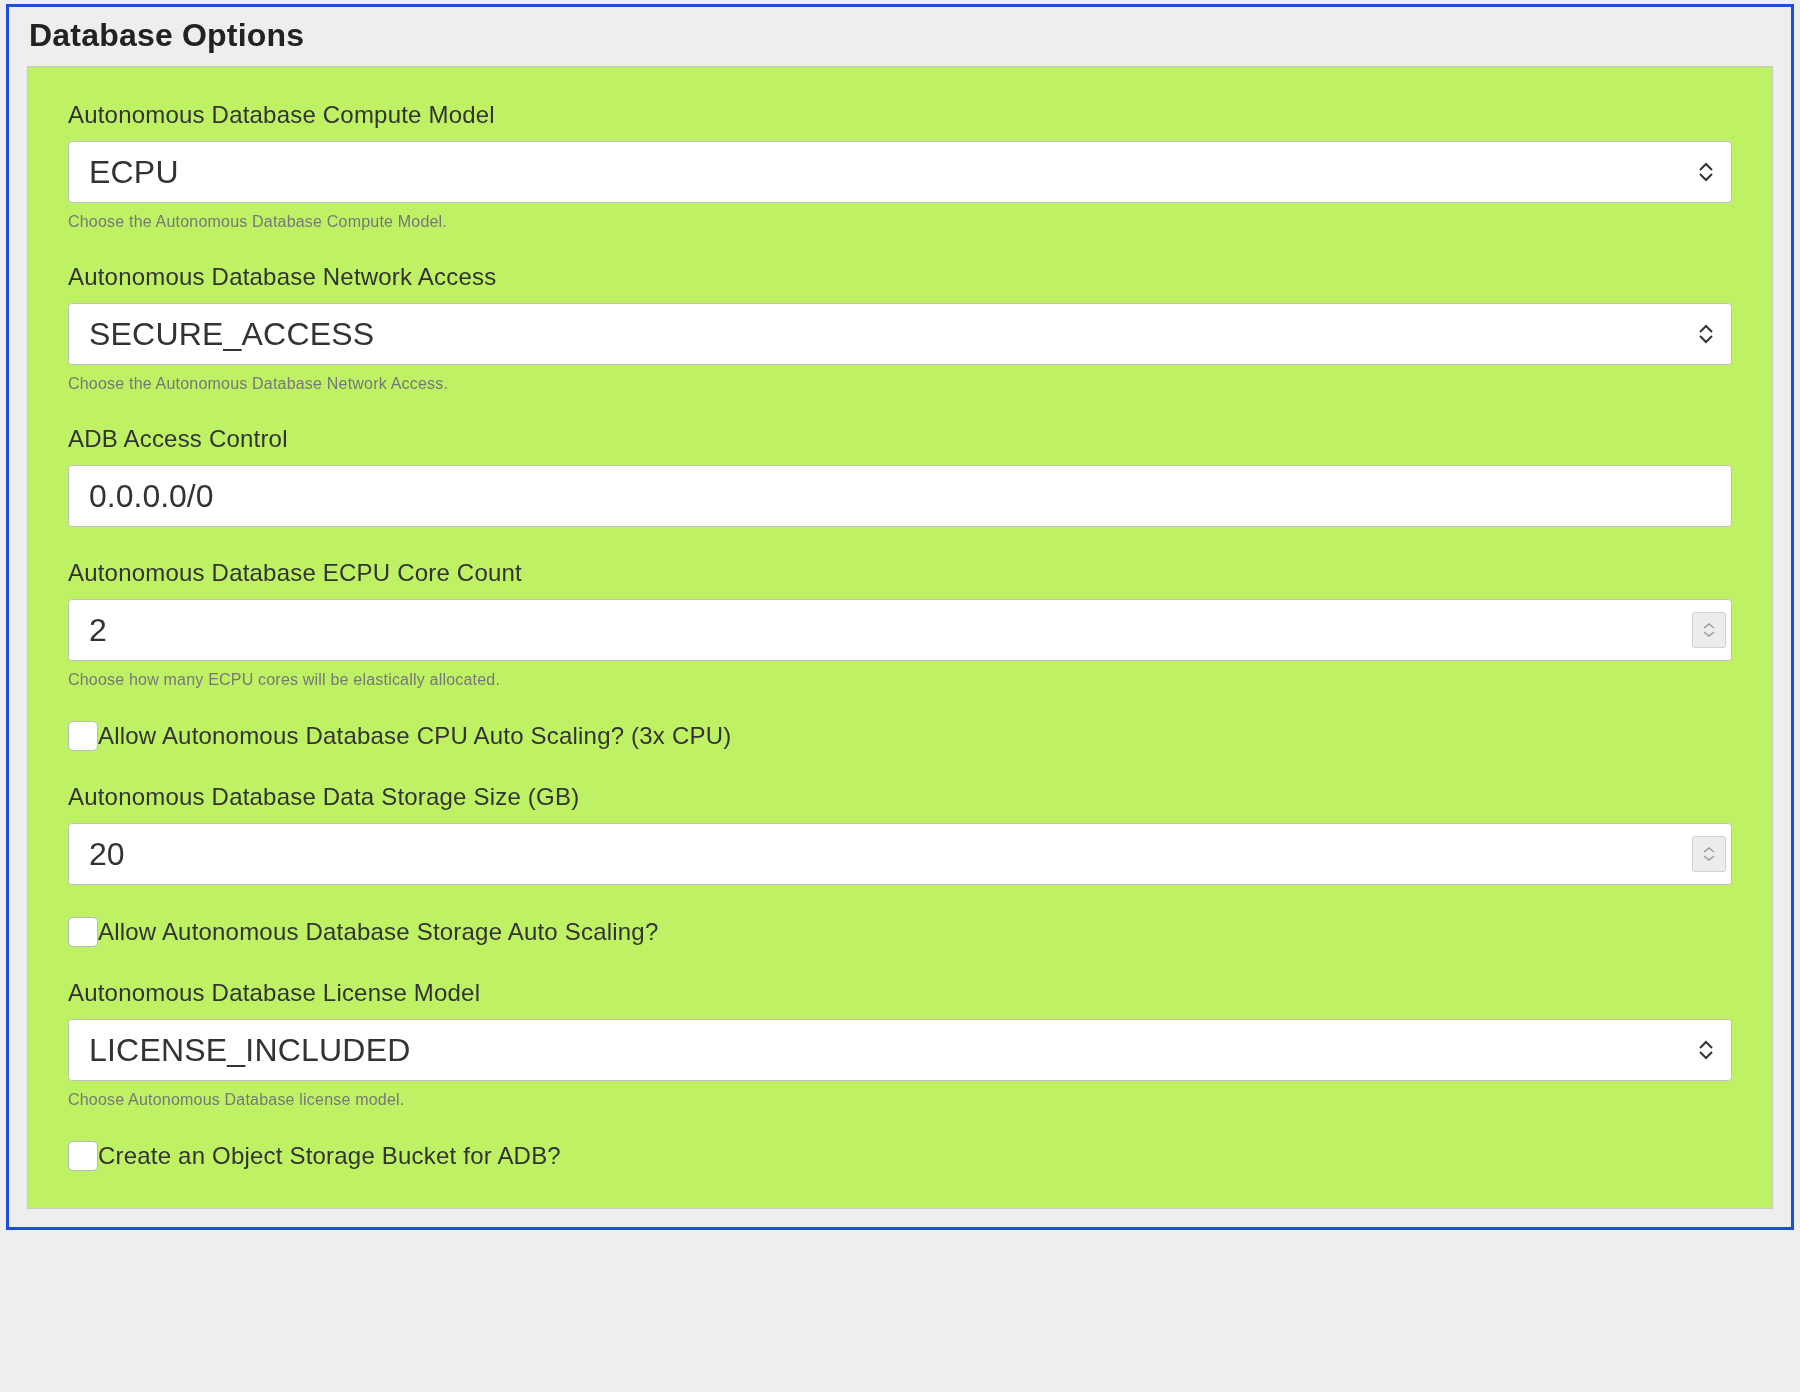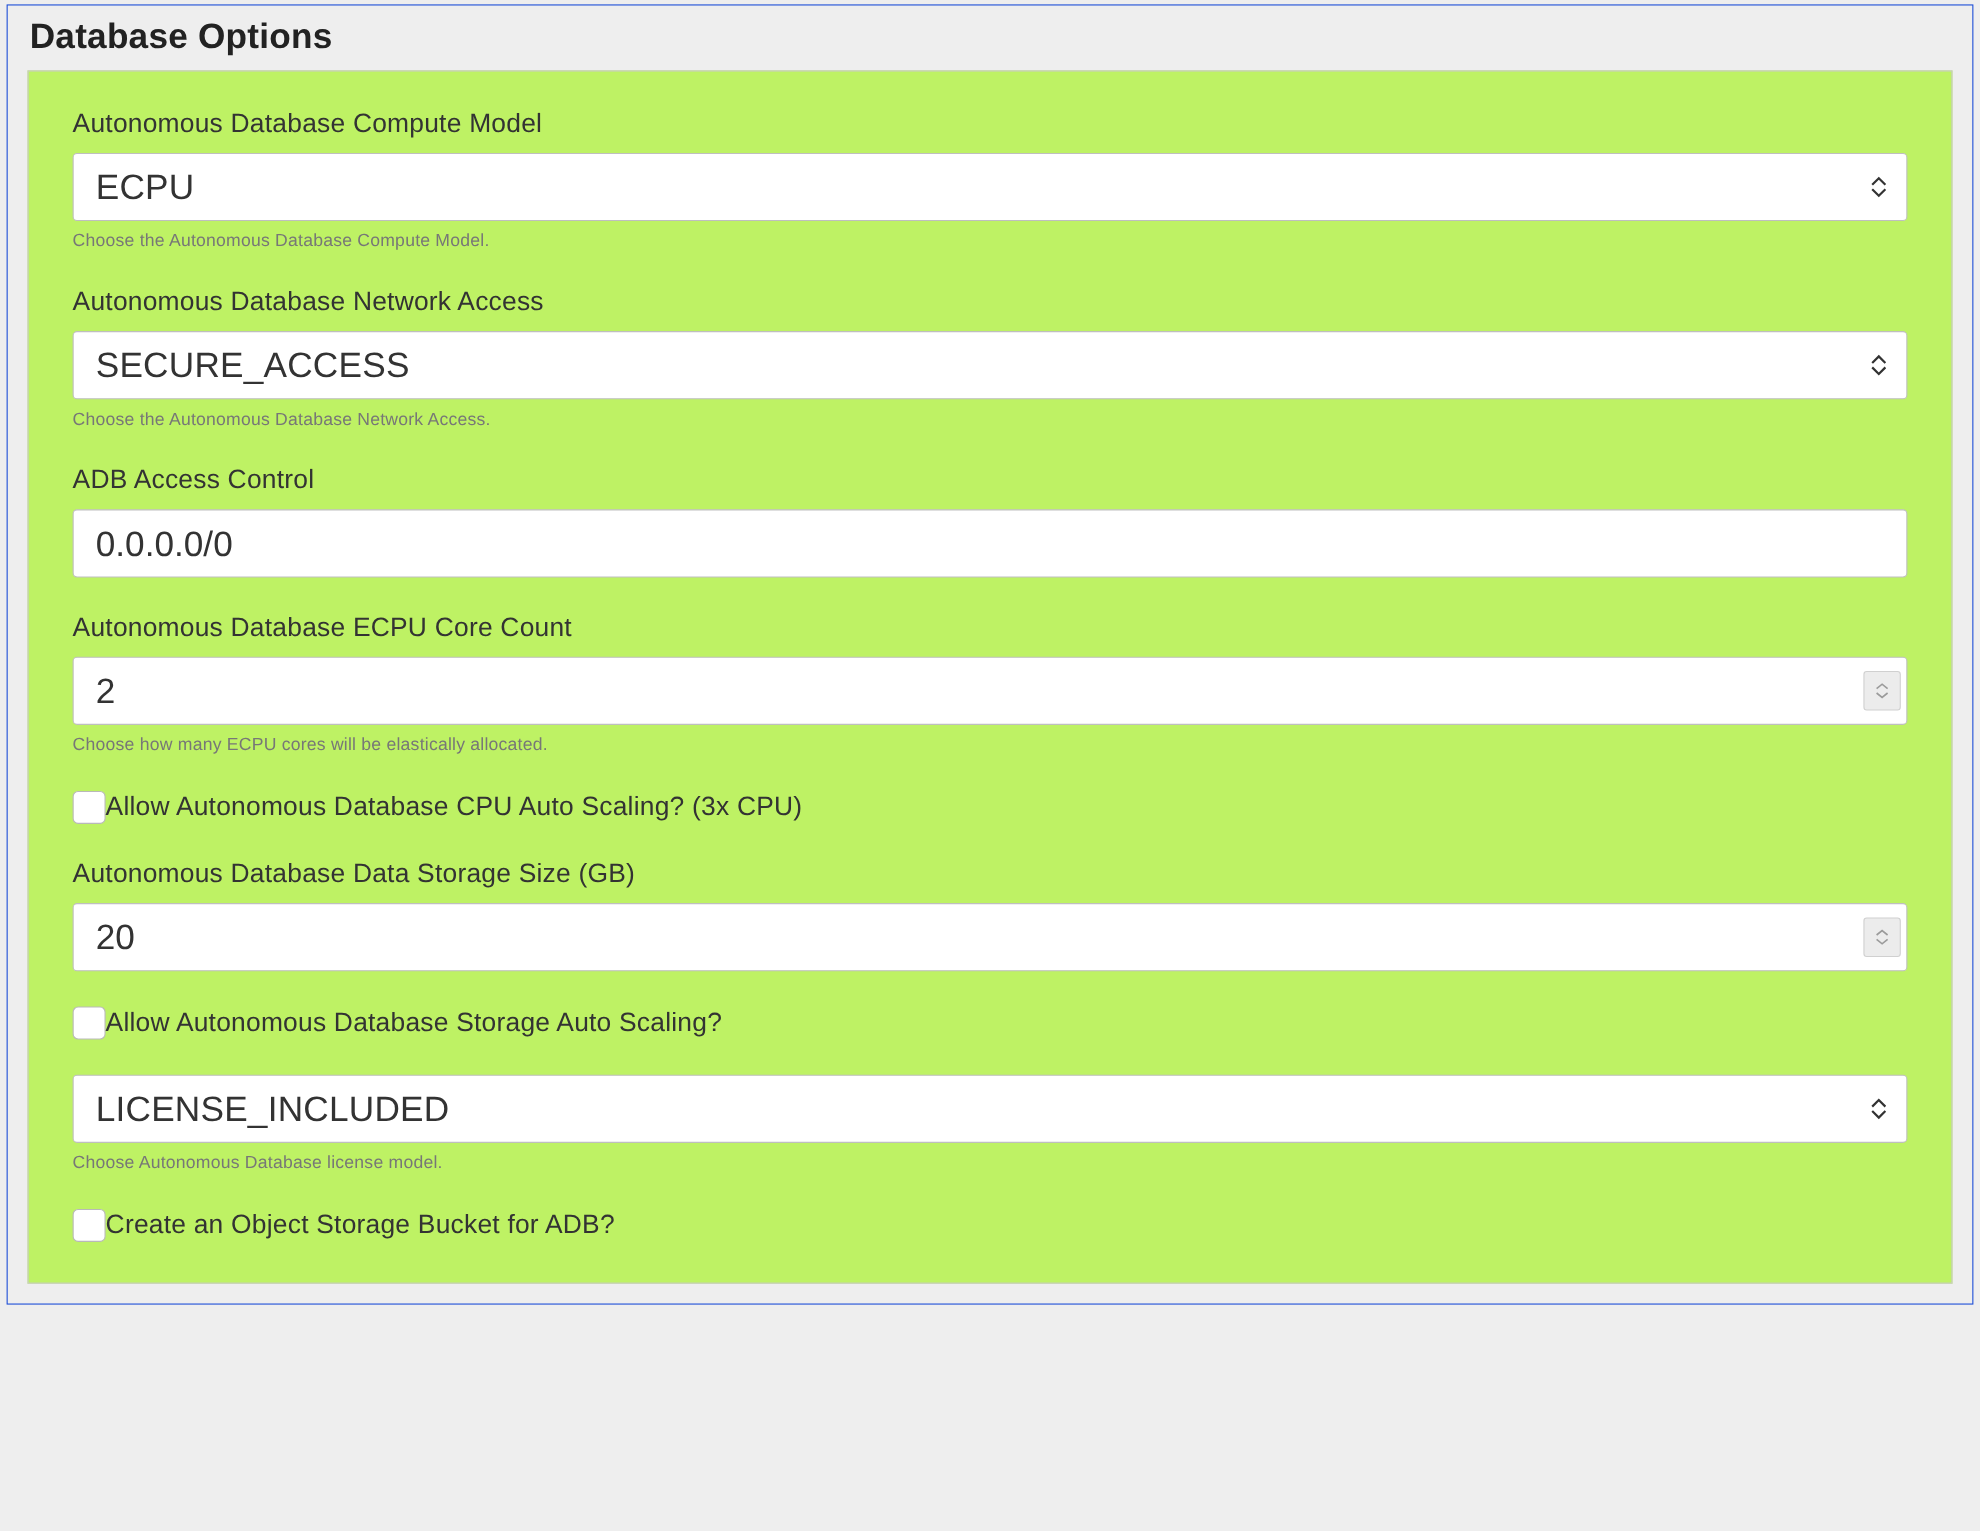--- a/index.html
+++ b/index.html
@@ -7,21 +7,21 @@
     font-family: "Helvetica Neue", Helvetica, Arial, sans-serif;
     background: #eeeeee;
     width: 1800px;
     height: 1392px;
     color: #333;
     font-size: 22px;
     letter-spacing: 0.2px;
   }
   .panel {
     margin: 4px 6px;
-    border: 1px solid #1d4ed8;
+    border: 3px solid #1d4ed8;
     background: #eeeeee;
     padding: 0 18px 18px 18px;
   }
   .panel-title {
     font-size: 32px;
     font-weight: 700;
     color: #222;
     padding: 10px 0 12px 2px;
   }
   .inner {
@@ -193,20 +193,21 @@
         </span>
       </div>
     </div>
 
     <div class="check-row">
       <div class="checkbox"></div>
       <div class="check-label">Allow Autonomous Database Storage Auto Scaling?</div>
     </div>
 
     <div class="field">
+      <div class="field-label">Autonomous Database License Model</div>
       <div class="control">
         <div class="select">
             <span>LICENSE_INCLUDED</span>
           </div>
         <span class="updown-icon">
           <svg width="16" height="10" viewBox="0 0 16 10">
               <path d="M2 8 L8 2 L14 8" fill="none" stroke="#333" stroke-width="2"></path>
             </svg>
           <svg width="16" height="10" viewBox="0 0 16 10">
               <path d="M2 2 L8 8 L14 2" fill="none" stroke="#333" stroke-width="2"></path>

